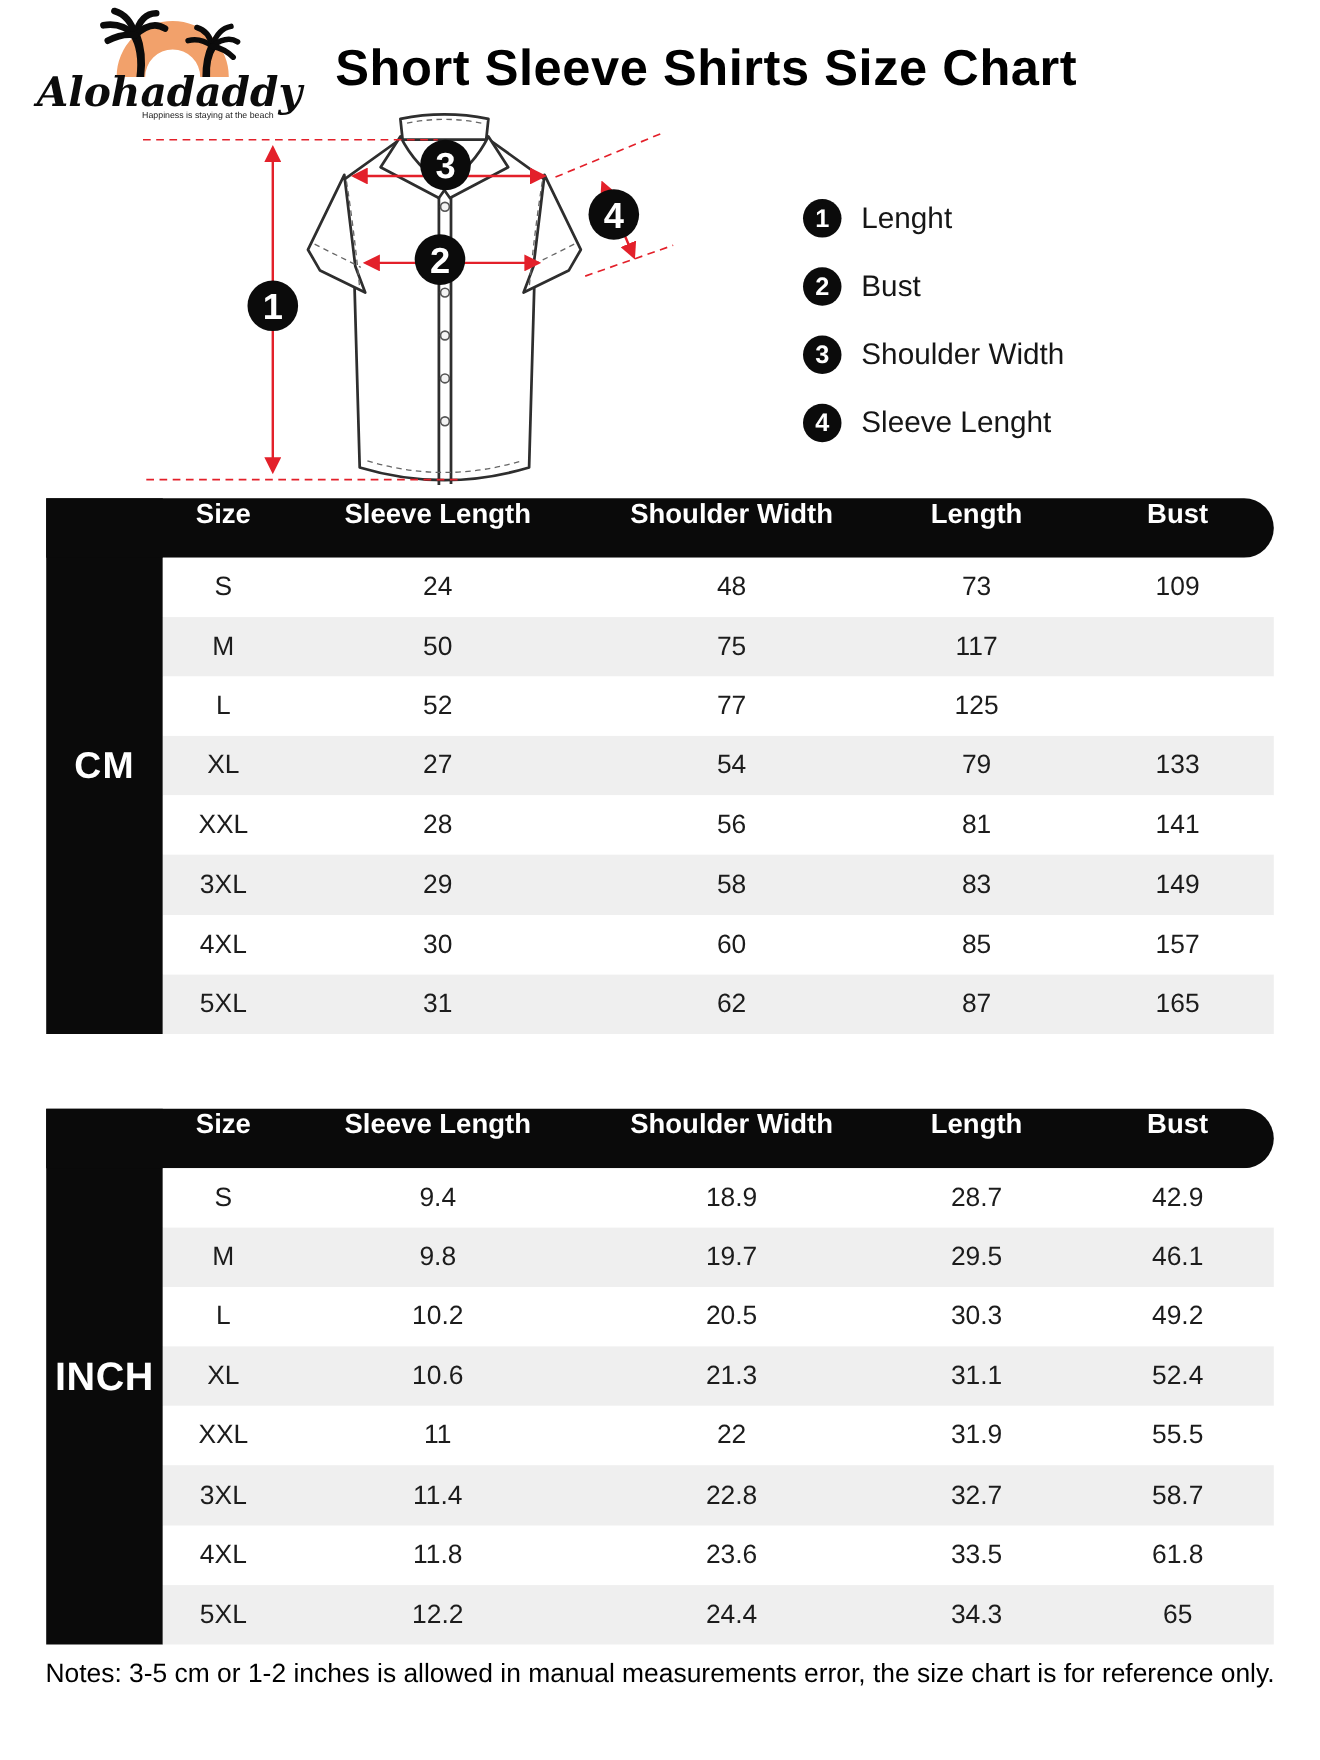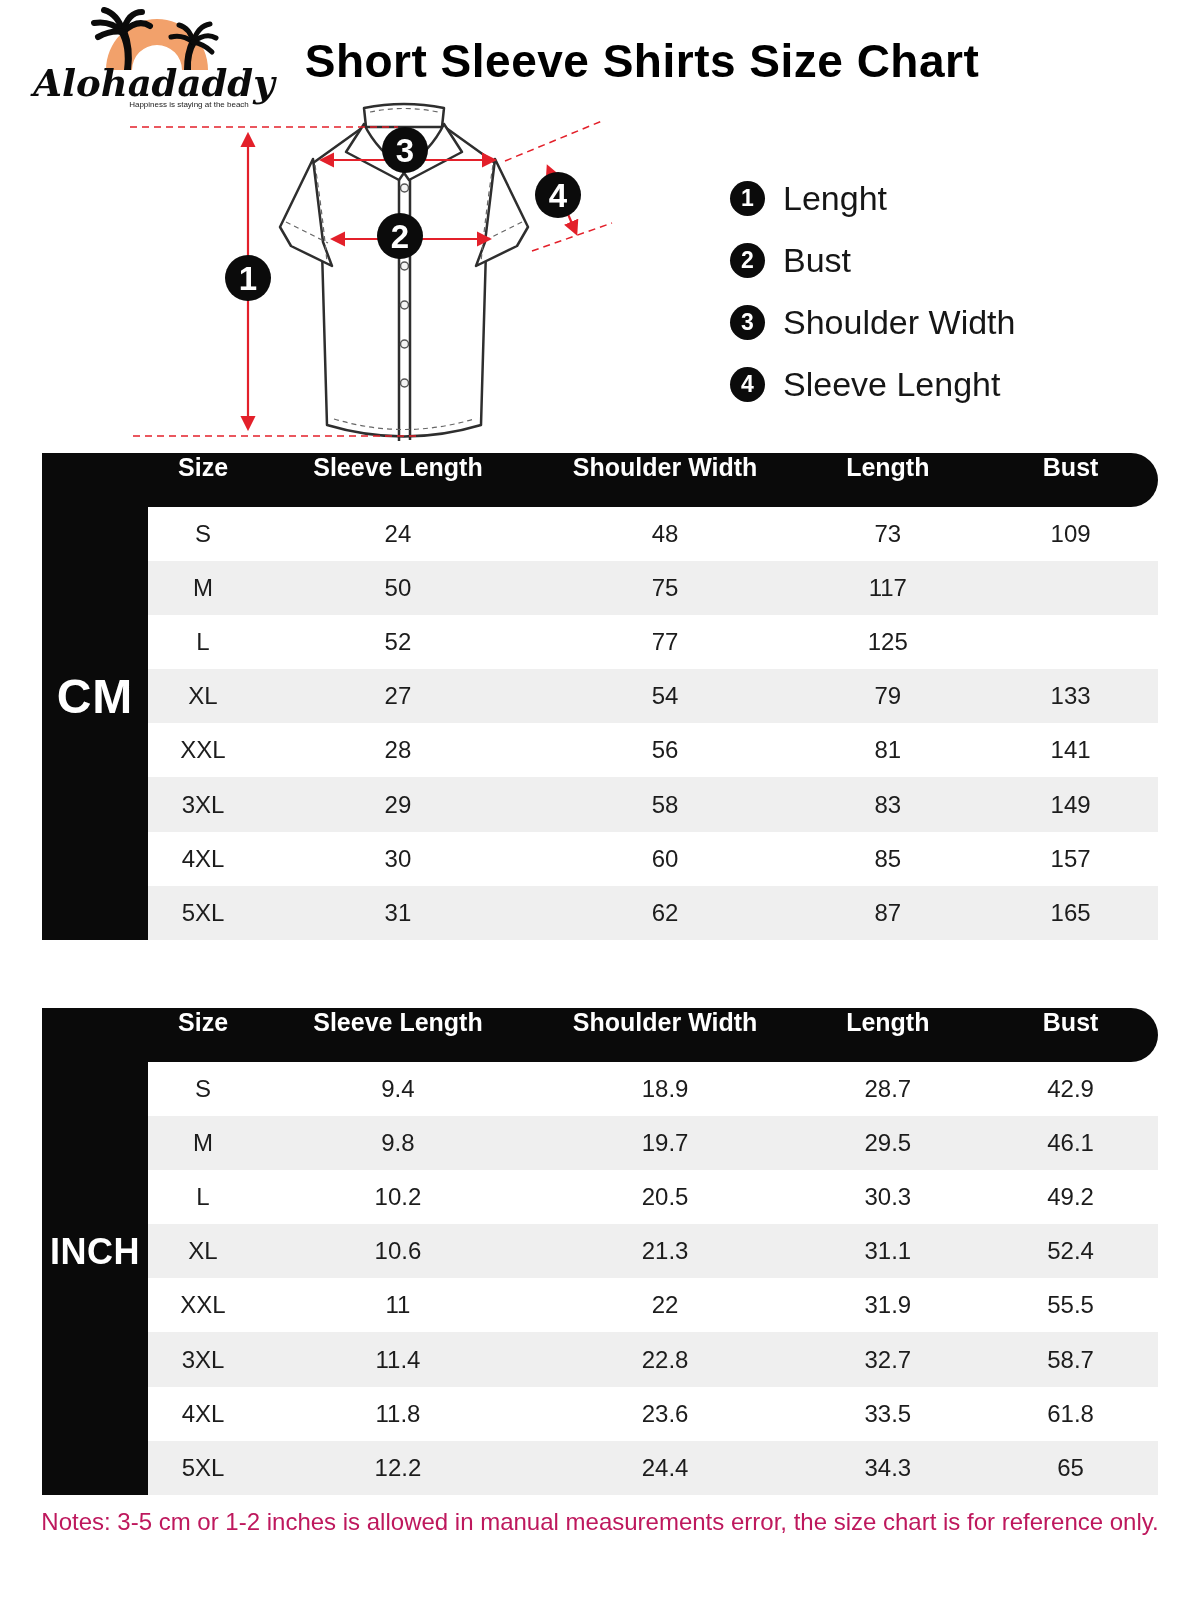--- a/index.html
+++ b/index.html
@@ -21,34 +21,34 @@
   .diagram { position:absolute; left:0; top:95px; width:1200px; height:368px; }
   .diagram svg { position:absolute; left:0; top:0; }
 
   .legend { position:absolute; left:730px; top:83px; }
   .legend-item { display:flex; align-items:center; height:40px; margin-bottom:22px; }
   .legend-num {
     width:35px; height:35px; border-radius:50%; background:#0b0b0b; color:#fff;
     font-weight:bold; font-size:23px; display:flex; align-items:center;
     justify-content:center; flex:0 0 35px;
   }
-  .legend-label { margin-left:18px; font-size:34px; color:#161616; }
+  .legend-label { margin-left:18px; font-size:27px; color:#161616; }
 
   
   .size-table {
     position:absolute; left:42px; width:1116px; height:487px;
   }
   .size-table .unit-band {
     position:absolute; left:0; top:0; width:106px; height:100%;
     background:#0a0a0a; display:flex; align-items:center; justify-content:center;
     color:#fff; font-weight:bold;
   }
   .table-cm  { top:453px; }
   .table-inch{ top:1008px; }
-  .table-cm  .unit-band { font-size:48px; letter-spacing:1px; }
+  .table-cm  .unit-band { font-size:34px; letter-spacing:1px; }
   .table-inch .unit-band { font-size:36px; letter-spacing:0.5px; }
 
   .thead {
     position:relative; margin-left:0; height:54px; background:#0a0a0a;
     border-radius:0 27px 27px 0;
     display:flex; align-items:flex-start; padding-left:106px;
   }
   .th { color:#fff; font-weight:bold; font-size:25px; text-align:center; }
   .tbody { position:relative; }
   .tr { display:flex; align-items:center; height:54.1px; margin-left:106px;
@@ -58,21 +58,21 @@
 
   .th:nth-child(1), .td:nth-child(1) { width:10.9%; }
   .th:nth-child(2), .td:nth-child(2) { width:27.7%; }
   .th:nth-child(3), .td:nth-child(3) { width:25.2%; }
   .th:nth-child(4), .td:nth-child(4) { width:18.9%; }
   .th:nth-child(5), .td:nth-child(5) { width:17.3%; }
 
   
   .notes {
     position:absolute; top:1508px; left:0; width:100%;
-    text-align:center; font-size:24px; color:#be185d;
+    text-align:center; font-size:24px; color:#000000;
   }
 </style>
 </head>
 <body>
 
 <div class="logo">
   <svg viewBox="0 0 268 104" width="268" height="104">
 
     <path d="M 82 64 A 50 50 0 0 1 184 64 L 158 64 A 24 24 0 0 0 108 64 Z" fill="#f2a16b"></path>
 

